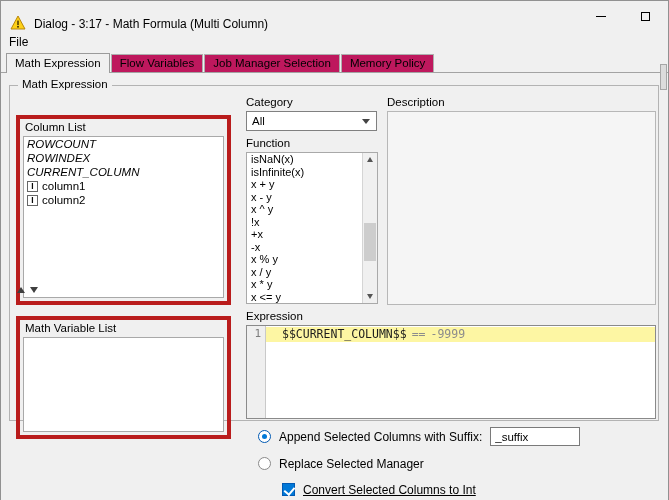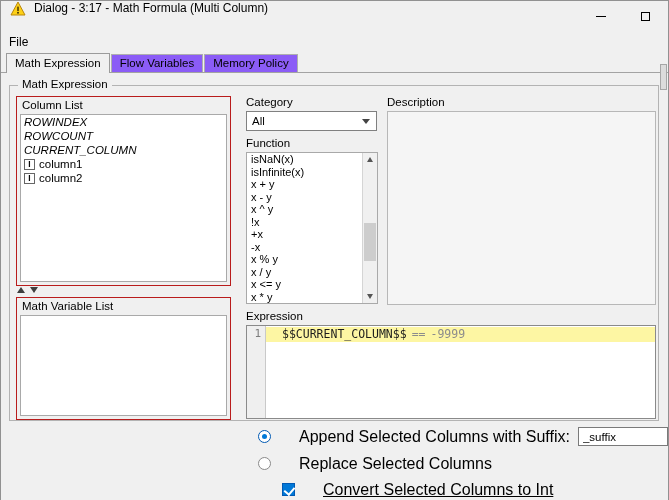--- a/index.html
+++ b/index.html
@@ -4,53 +4,53 @@
 <style>
   * { box-sizing: border-box; margin: 0; padding: 0; }
   body { margin: 0; background: #fff; font-family: "Liberation Sans", sans-serif; }
 
   .window { position: relative; width: 669px; height: 500px; background: #f0f0f0;
             border: 1px solid #919191; border-bottom: none; overflow: hidden;
             font-size: 12px; color: #000; }
 
   
   .titlebar { position: absolute; top: 0; left: 0; right: 0; height: 30px;
-              display: flex; align-items: flex-start; padding-left: 9px; background: #f0f0f0; }
+              display: flex; align-items: flex-end; padding-left: 9px; background: #f0f0f0; }
   .title-icon { width: 16px; height: 16px; margin-right: 8px; flex: none; }
   .title-text { font-size: 12px; white-space: nowrap; }
   .caption-buttons { margin-left: auto; display: flex; height: 100%; }
   .caption-btn { width: 45px; height: 100%; display: flex; align-items: center; justify-content: center; }
   .glyph-min { width: 10px; height: 1px; background: #000; }
   .glyph-max { width: 9px; height: 9px; border: 1px solid #000; }
 
   
   .menubar { position: absolute; top: 30px; left: 0; right: 0; height: 21px; display: flex; align-items: center; }
   .menu-item { padding: 3px 8px; }
 
   
   .tabstrip { position: absolute; top: 51px; left: 0; right: 0; height: 21px;
               display: flex; align-items: flex-end; padding-left: 5px;
               border-bottom: 1px solid #a3a3a3; }
-  .tab { position: relative; padding: 2px 8px 3px; background: #8b5cf6;
+  .tab { position: relative; padding: 2px 8px 3px; background: #be185d;
          border: 1px solid #aeaeae; border-bottom: none; margin-right: 1px;
          font-size: 11.5px; white-space: nowrap; }
   .tab.active { background: #f0f0f0; margin-bottom: -1px; padding: 3px 8px 4px;
                 border-color: #9b9b9b; z-index: 2; }
 
   .vscroll { position: absolute; top: 63px; right: 1px; width: 7px; height: 26px;
              background: #dcdcdc; border: 1px solid #a6a6a6; z-index: 3; }
 
   
   .groupbox { position: absolute; left: 8px; top: 84px; width: 650px; height: 336px;
               border: 1px solid #b3b3b3; }
   .group-title { position: absolute; top: -8px; left: 8px; background: #f0f0f0;
                  padding: 0 4px; font-size: 11.5px; }
 
   
-  .tpanel { position: absolute; border: 1px solid #b91c1c; }
+  .tpanel { position: absolute; border: 4px solid #b91c1c; margin-top: 19px; }
   .tpanel-title { position: absolute; top: 2px; left: 5px; font-size: 11.5px; }
   .tpanel-list { position: absolute; left: 3px; right: 3px; top: 17px; bottom: 3px;
                  background: #fff; border: 1px solid #a9a9a9; overflow: hidden; }
   #column-panel { left: 6px; top: 10px; width: 215px; height: 190px; }
   #flow-panel   { left: 6px; top: 211px; width: 215px; height: 123px; }
 
   .list-item { display: flex; align-items: center; height: 14px; padding-left: 3px;
                font-size: 11.5px; gap: 4px; white-space: nowrap; }
   .list-item.italic { font-style: italic; }
   .type-icon { width: 11px; height: 11px; border: 1px solid #666; display: flex;
@@ -110,21 +110,21 @@
   .radio { width: 13px; height: 13px; border-radius: 50%; border: 1px solid #8a8a8a;
            background: #fff; flex: none; position: relative; }
   .radio.checked { border-color: #0059b3; }
   .radio.checked::after { content: ""; position: absolute; left: 3px; top: 3px;
                           width: 5px; height: 5px; border-radius: 50%; background: #0078d7; }
   .checkbox { width: 13px; height: 13px; background: #0078d7; border: 1px solid #0059b3;
               position: relative; flex: none; }
   .checkbox::after { content: ""; position: absolute; left: 3px; top: 1px; width: 5px; height: 8px;
                      border-right: 2px solid #fff; border-bottom: 2px solid #fff;
                      transform: rotate(40deg); }
-  .opt-label { font-size: 16px; white-space: nowrap; margin-left: 20px; }
+  .opt-label { font-size: 12px; white-space: nowrap; }
   .opt-label.underline { text-decoration: underline; }
   .suffix-input { width: 90px; height: 19px; border: 1px solid #7a7a7a; background: #fff;
                   font: 11.5px "Liberation Sans", sans-serif; padding: 0 4px; }
 </style>
 </head>
 <body>
 
 <div class="window">
 
   <div class="titlebar">
@@ -144,36 +144,37 @@
     </div>
   </div>
 
   <div class="menubar">
     <span class="menu-item">File</span>
   </div>
 
   <div class="tabstrip">
     <span class="tab active">Math Expression</span>
     <span class="tab">Flow Variables</span>
+    <span class="tab">Job Manager Selection</span>
     <span class="tab">Memory Policy</span>
   </div>
 
   <div class="vscroll"></div>
 
   <div class="groupbox">
     <span class="group-title">Math Expression</span>
 
     <div class="tpanel" id="column-panel">
       <span class="tpanel-title">Column List</span>
       <div class="tpanel-list">
         <div class="list-item italic">
+          <span>ROWCOUNT</span>
+        </div>
+        <div class="list-item italic">
           <span>ROWINDEX</span>
-        </div>
-        <div class="list-item italic">
-          <span>ROWCOUNT</span>
         </div>
         <div class="list-item italic">
           <span>CURRENT_COLUMN</span>
         </div>
         <div class="list-item">
           <span class="type-icon">I</span>
           <span>column1</span>
         </div>
         <div class="list-item">
           <span class="type-icon">I</span>
@@ -204,22 +205,22 @@
         <div class="fn-item">isNaN(x)</div>
         <div class="fn-item">isInfinite(x)</div>
         <div class="fn-item">x + y</div>
         <div class="fn-item">x - y</div>
         <div class="fn-item">x ^ y</div>
         <div class="fn-item">!x</div>
         <div class="fn-item">+x</div>
         <div class="fn-item">-x</div>
         <div class="fn-item">x % y</div>
         <div class="fn-item">x / y</div>
+        <div class="fn-item">x * y</div>
         <div class="fn-item">x &lt;= y</div>
-        <div class="fn-item">x * y</div>
       </div>
       <div class="fn-scrollbar">
         <div class="sb-btn sb-up">
           <span class="sb-tri-up"></span>
         </div>
         <div class="sb-thumb"></div>
         <div class="sb-btn sb-down">
           <span class="sb-tri-down"></span>
         </div>
       </div>
@@ -240,21 +241,21 @@
   </div>
 
   <div class="opt-row" id="opt-append">
     <span class="radio checked"></span>
     <span class="opt-label">Append Selected Columns with Suffix:</span>
     <input class="suffix-input" type="text" value="_suffix" style="">
   </div>
 
   <div class="opt-row" id="opt-replace">
     <span class="radio"></span>
-    <span class="opt-label">Replace Selected Columns</span>
+    <span class="opt-label">Replace Selected Manager</span>
   </div>
 
   <div class="opt-row" id="opt-convert">
     <span class="checkbox"></span>
     <span class="opt-label underline">Convert Selected Columns to Int</span>
   </div>
 
 </div>
 
 </body></html>

